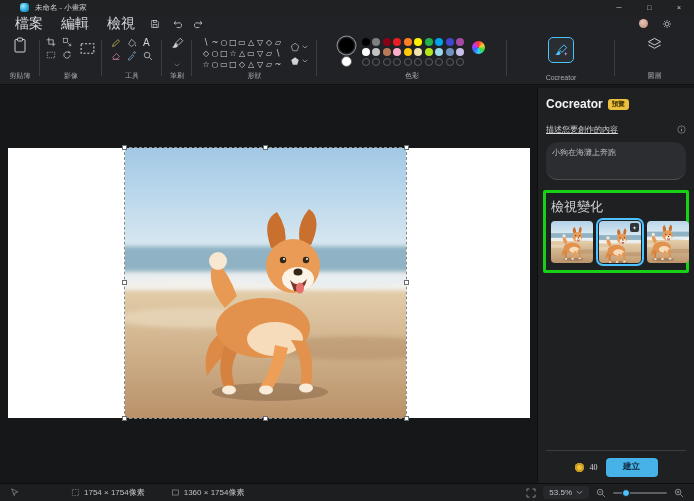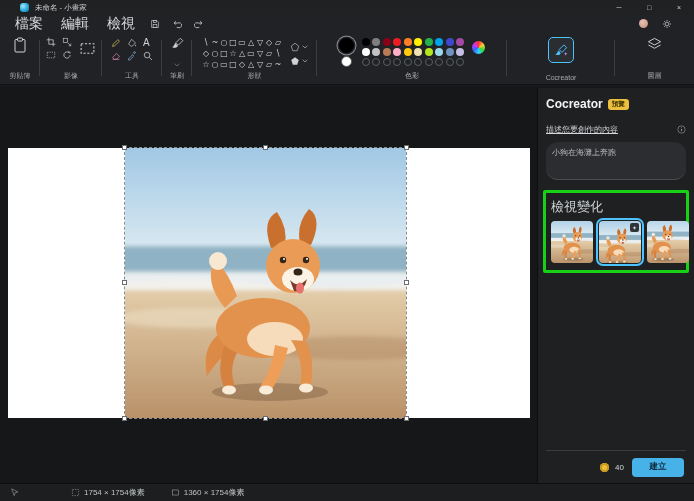--- a/index.html
+++ b/index.html
@@ -100,21 +100,21 @@
   .variants-box{border:3px solid var(--green);border-radius:2px;padding:5px 5px 7px 5px;margin:0 -3px;}
   .variants-label{font-size:13px;color:#cfd2d4;margin-bottom:5px;}
   .thumbs{display:flex;gap:6px;}
   .thumb{width:42px;height:42px;border-radius:4px;overflow:hidden;position:relative;flex:none;}
   .thumb svg{width:100%;height:100%;display:block;}
   .thumb.selected{outline:2px solid var(--accent);outline-offset:1px;}
   .thumb-badge{position:absolute;right:2px;top:2px;width:9px;height:9px;border-radius:2px;
     background:rgba(20,22,24,.85);display:flex;align-items:center;justify-content:center;
     font-size:6px;color:#ddd;}
   .panel-footer{margin-top:auto;border-top:1px solid #3a3d40;height:33px;
-    display:flex;align-items:center;justify-content:flex-end;gap:6px;padding:0 2px;}
+    display:flex;align-items:center;justify-content:center;gap:6px;padding:0 2px;font-family:Liberation Serif, serif;}
   .coin{width:9px;height:9px;border-radius:50%;background:var(--coin-yellow);
     box-shadow:inset 0 0 0 2px #c79a1e;}
   .credits{font-size:8px;color:#d6d8da;margin-right:2px;}
   .create-btn{width:52px;height:19px;border-radius:4px;background:var(--btn-blue);
     display:flex;align-items:center;justify-content:center;font-size:8.5px;color:#0d2b40;font-weight:bold;}
   
   .statusbar{position:absolute;left:0;top:483px;width:694px;height:18px;background:#1c1e1f;
     border-top:1px solid #0d0e0f;display:flex;align-items:center;font-size:8px;color:#bfc2c4;
     padding:0 10px;gap:6px;}
   .sb-item{display:flex;align-items:center;gap:4px;}
@@ -610,14 +610,34 @@
         </svg>
       <span>1754 × 1754像素</span>
     </span>
     <span class="sb-sp2"></span>
     <span class="sb-item">
       <svg>
           <use href="#i-canvassq"></use>
         </svg>
       <span>1360 × 1754像素</span>
     </span>
+    <div class="sb-right">
+      <svg>
+          <use href="#i-fit"></use>
+        </svg>
+      <span class="zoom-pct">
+        <span>53.5%</span>
+        <svg style="width:7px;height:5px">
+            <use href="#i-chev"></use>
+          </svg>
+      </span>
+      <svg>
+          <use href="#i-magminus"></use>
+        </svg>
+      <span class="slider">
+        <span class="slider-thumb"></span>
+      </span>
+      <svg>
+          <use href="#i-magplus"></use>
+        </svg>
+    </div>
   </div>
 </div>
 
 </body></html>

